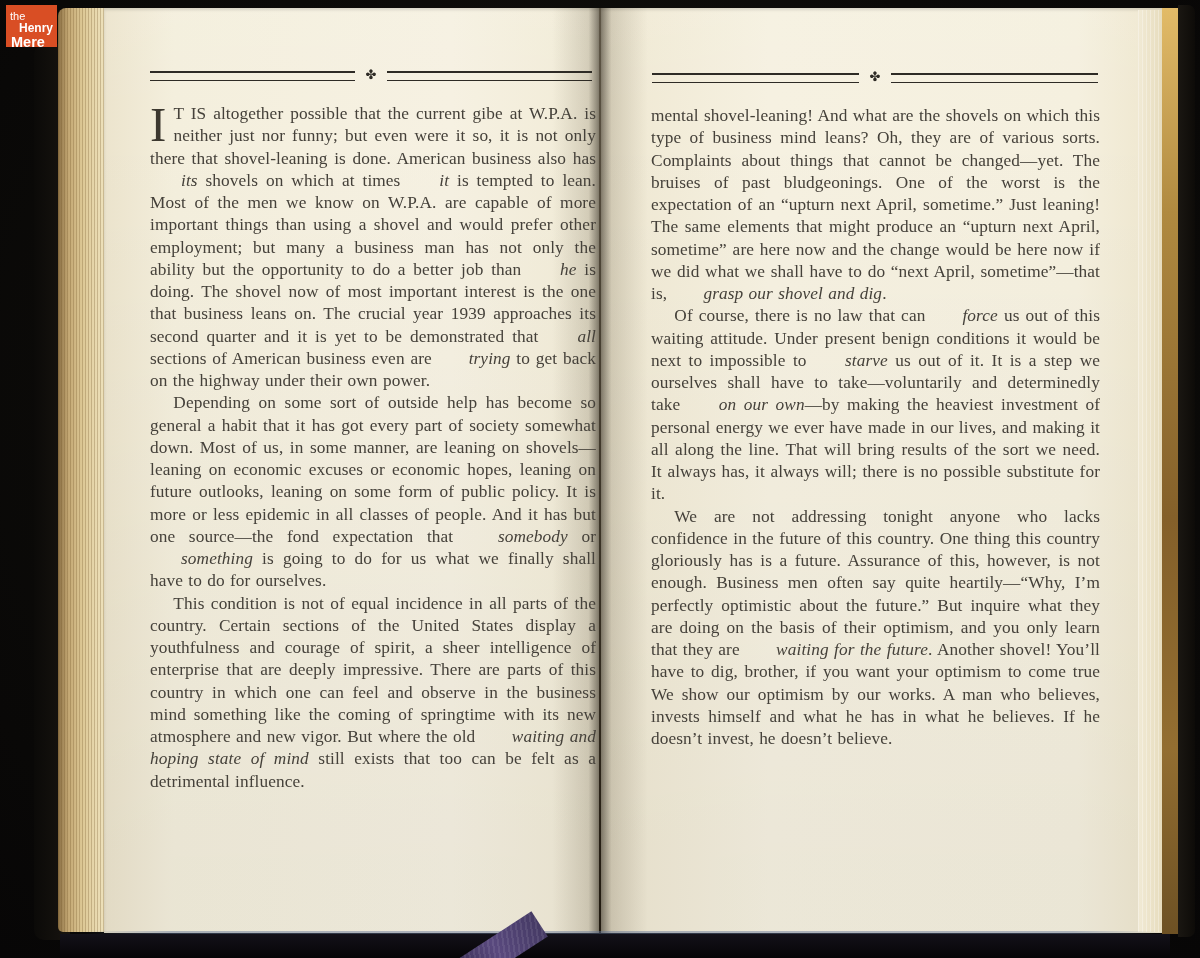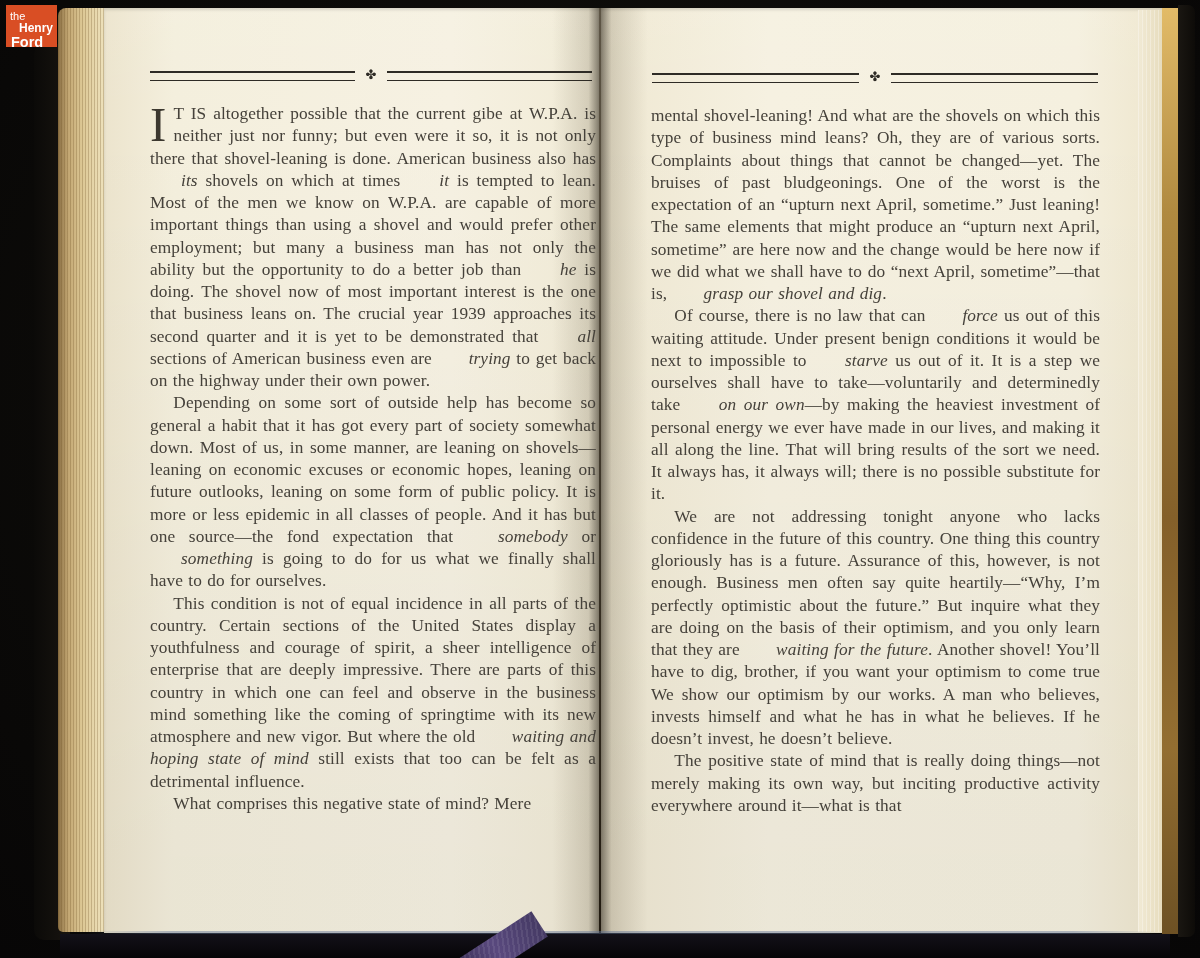--- a/index.html
+++ b/index.html
@@ -85,31 +85,29 @@
 <div class="abs rule rule-r">
   <div class="rule-seg"></div>
   <span class="orn">✤</span>
   <div class="rule-seg"></div>
 </div>
 
 <div class="abs textcol text-l">
     <p class="no-indent"><span class="dropcap">I</span><span>T IS altogether possible that the current gibe at W.P.A. is neither just nor funny; but even were it so, it is not only there that shovel-leaning is done. American business also has </span><span class="it">its</span><span> shovels on which at times </span><span class="it">it</span><span> is tempted to lean. Most of the men we know on W.P.A. are capable of more important things than using a shovel and would prefer other employment; but many a business man has not only the ability but the opportunity to do a better job than </span><span class="it">he</span><span> is doing. The shovel now of most important interest is the one that business leans on. The crucial year 1939 approaches its second quarter and it is yet to be demonstrated that </span><span class="it">all</span><span> sections of American business even are </span><span class="it">trying</span><span> to get back on the highway under their own power.</span></p>
     <p><span>Depending on some sort of outside help has become so general a habit that it has got every part of society somewhat down. Most of us, in some manner, are leaning on shovels—leaning on economic excuses or economic hopes, leaning on future outlooks, leaning on some form of public policy. It is more or less epidemic in all classes of people. And it has but one source—the fond expectation that </span><span class="it">somebody</span><span> or </span><span class="it">something</span><span> is going to do for us what we finally shall have to do for ourselves.</span></p>
     <p><span>This condition is not of equal incidence in all parts of the country. Certain sections of the United States display a youthfulness and courage of spirit, a sheer intelligence of enterprise that are deeply impressive. There are parts of this country in which one can feel and observe in the business mind something like the coming of springtime with its new atmosphere and new vigor. But where the old </span><span class="it">waiting and hoping state of mind</span><span> still exists that too can be felt as a detrimental influence.</span></p>
-    <p><span>What comprises this negative state of mind? Mere</span></p>
   </div>
 <div class="abs textcol text-r">
     <p class="no-indent"><span>mental shovel-leaning! And what are the shovels on which this type of business mind leans? Oh, they are of various sorts. Complaints about things that cannot be changed—yet. The bruises of past bludgeonings. One of the worst is the expectation of an “upturn next April, sometime.” Just leaning! The same elements that might produce an “upturn next April, sometime” are here now and the change would be here now if we did what we shall have to do “next April, sometime”—that is, </span><span class="it">grasp our shovel and dig</span><span>.</span></p>
     <p><span>Of course, there is no law that can </span><span class="it">force</span><span> us out of this waiting attitude. Under present benign conditions it would be next to impossible to </span><span class="it">starve</span><span> us out of it. It is a step we ourselves shall have to take—voluntarily and determinedly take </span><span class="it">on our own</span><span>—by making the heaviest investment of personal energy we ever have made in our lives, and making it all along the line. That will bring results of the sort we need. It always has, it always will; there is no possible substitute for it.</span></p>
     <p><span>We are not addressing tonight anyone who lacks confidence in the future of this country. One thing this country gloriously has is a future. Assurance of this, however, is not enough. Business men often say quite heartily—“Why, I’m perfectly optimistic about the future.” But inquire what they are doing on the basis of their optimism, and you only learn that they are </span><span class="it">waiting for the future</span><span>. Another shovel! You’ll have to dig, brother, if you want your optimism to come true We show our optimism by our works. A man who believes, invests himself and what he has in what he believes. If he doesn’t invest, he doesn’t believe.</span></p>
-    <p><span>The positive state of mind that is really doing things—not merely making its own way, but inciting productive activity everywhere around it—what is that</span></p>
   </div>
 
 <div class="abs hump"></div>
 <div class="abs bottom-line"></div>
 <div class="abs bottom-shade"></div>
 <div class="abs ribbon"></div>
 
 <div class="abs" id="logo" style="left:6px;top:5px;width:51px;height:42px;background:#d94e24;font-family:'Liberation Sans',sans-serif;color:#fff;">
   <span class="abs" style="left:4px;top:6px;font-size:11px;line-height:11px;">the</span>
   <span class="abs" style="left:13px;top:17px;font-size:12px;line-height:12px;font-weight:bold;">Henry</span>
-  <span class="abs" style="left:5px;top:30px;font-size:14.5px;line-height:14px;font-weight:bold;">Ford</span>
+  <span class="abs" style="left:5px;top:30px;font-size:14.5px;line-height:14px;font-weight:bold;">Mere</span>
 </div>
 
 </body></html>

